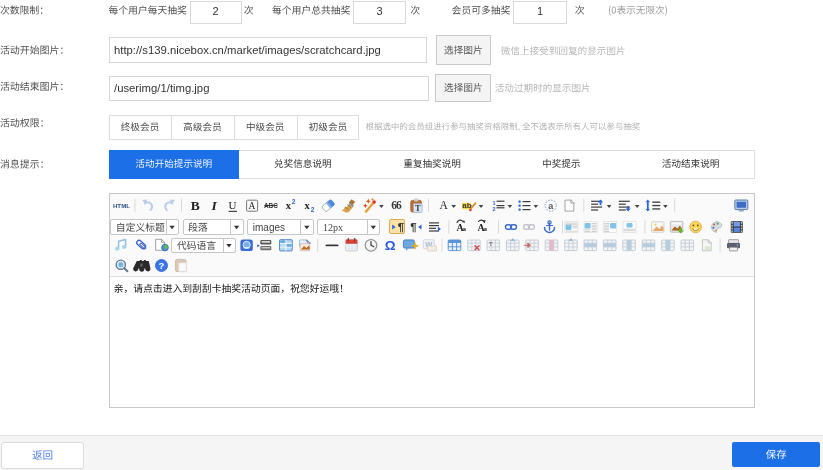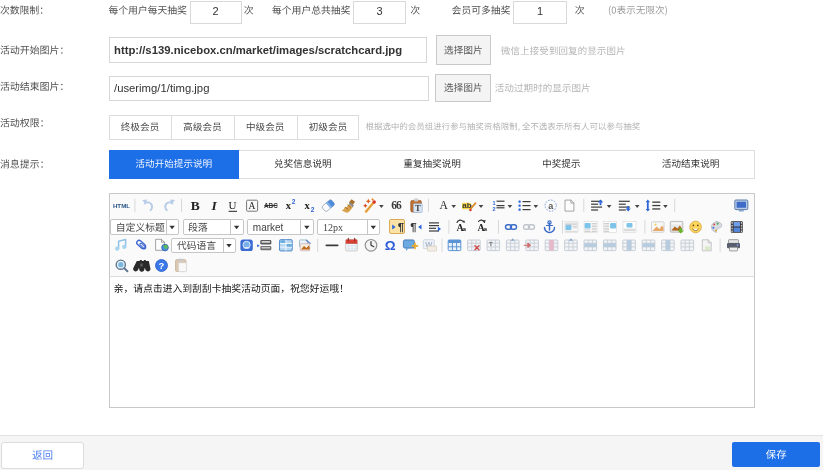--- a/index.html
+++ b/index.html
@@ -5,21 +5,21 @@
 div{pointer-events:none;}
 </style></head>
 <body>
 <div style="position:absolute;left:190.0px;top:0.7px;width:51.5px;height:23.5px;box-sizing:border-box;border:1px solid #d9d9d9;background:#fff;"></div>
 <div style="position:absolute;left:215.5px;top:3.0px;height:17px;line-height:17px;font-size:11px;color:#333;font-family:'Liberation Sans',sans-serif;font-weight:normal;white-space:nowrap;transform:translateX(-50%);">2</div>
 <div style="position:absolute;left:353.2px;top:0.7px;width:53.0px;height:23.5px;box-sizing:border-box;border:1px solid #d9d9d9;background:#fff;"></div>
 <div style="position:absolute;left:379.5px;top:3.0px;height:17px;line-height:17px;font-size:11px;color:#333;font-family:'Liberation Sans',sans-serif;font-weight:normal;white-space:nowrap;transform:translateX(-50%);">3</div>
 <div style="position:absolute;left:513.2px;top:0.7px;width:53.7px;height:23.5px;box-sizing:border-box;border:1px solid #d9d9d9;background:#fff;"></div>
 <div style="position:absolute;left:540.0px;top:3.0px;height:17px;line-height:17px;font-size:11px;color:#333;font-family:'Liberation Sans',sans-serif;font-weight:normal;white-space:nowrap;transform:translateX(-50%);">1</div>
 <div style="position:absolute;left:109.0px;top:37.0px;width:318.0px;height:26.0px;box-sizing:border-box;border:1px solid #d6d6d6;background:#fff;"></div>
-<div style="position:absolute;left:114.0px;top:41.9px;height:17.3px;line-height:17.3px;font-size:11.3px;color:#333;font-family:'Liberation Sans',sans-serif;font-weight:bold;white-space:nowrap;">http://s139.nicebox.cn/market/images/scratchcard.jpg</div>
+<div style="position:absolute;left:114.0px;top:41.9px;height:17.3px;line-height:17.3px;font-size:11.3px;color:#333;font-family:'Liberation Sans',sans-serif;font-weight:normal;white-space:nowrap;">http://s139.nicebox.cn/market/images/scratchcard.jpg</div>
 <div style="position:absolute;left:436.0px;top:34.7px;width:54.5px;height:30.6px;box-sizing:border-box;border:1px solid #c9c9c9;background:#f4f4f4;"></div>
 <div style="position:absolute;left:109.0px;top:75.5px;width:320.0px;height:25.5px;box-sizing:border-box;border:1px solid #d6d6d6;background:#fff;"></div>
 <div style="position:absolute;left:114.0px;top:79.8px;height:17.3px;line-height:17.3px;font-size:11.3px;color:#333;font-family:'Liberation Sans',sans-serif;font-weight:normal;white-space:nowrap;text-align:right;">/userimg/1/timg.jpg</div>
 <div style="position:absolute;left:435.0px;top:73.5px;width:56.0px;height:28.0px;box-sizing:border-box;border:1px solid #c9c9c9;background:#f4f4f4;"></div>
 <div style="position:absolute;left:108.9px;top:114.5px;width:250.4px;height:25.0px;box-sizing:border-box;border:1px solid #dcdcdc;background:#fff;"></div>
 <div style="position:absolute;left:171px;top:114.5px;width:1px;height:25px;background:#dcdcdc;"></div>
 <div style="position:absolute;left:233.8px;top:114.5px;width:1px;height:25px;background:#dcdcdc;"></div>
 <div style="position:absolute;left:296.6px;top:114.5px;width:1px;height:25px;background:#dcdcdc;"></div>
 <div style="position:absolute;left:109.0px;top:149.8px;width:645.5px;height:29.2px;box-sizing:border-box;border:1px solid #ddd;background:#fff;"></div>
 <div style="position:absolute;left:109px;top:149.8px;width:130.2px;height:29.2px;background:#1d6fe8;"></div>
@@ -27,21 +27,21 @@
 <div style="position:absolute;left:110px;top:194.3px;width:643.5px;height:81.5px;background:#fafafa;border-bottom:1px solid #ddd;"></div>
 <div style="position:absolute;left:0;top:435.3px;width:823px;height:134.7px;background:#f5f5f5;border-top:1px solid #e2e2e2;"></div>
 <div style="position:absolute;left:1.0px;top:441.6px;width:83.3px;height:27.0px;box-sizing:border-box;border:1px solid #dcdcdc;background:#fff;border-radius:3px;"></div>
 <div style="position:absolute;left:732.0px;top:441.7px;width:88.3px;height:25.4px;box-sizing:border-box;background:#1d6fe8;border-radius:2px;"></div>
 <div style="position:absolute;left:110.3px;top:219.4px;width:68.8px;height:15.8px;box-sizing:border-box;border:1px solid #c6c6c6;background:#fff;border-radius:2px;"></div>
 <div style="position:absolute;left:165.6px;top:219.4px;width:1px;height:15.8px;background:#c6c6c6;"></div>
 <div style="position:absolute;left:182.6px;top:219.4px;width:61.0px;height:15.8px;box-sizing:border-box;border:1px solid #c6c6c6;background:#fff;border-radius:2px;"></div>
 <div style="position:absolute;left:230.1px;top:219.4px;width:1px;height:15.8px;background:#c6c6c6;"></div>
 <div style="position:absolute;left:247.3px;top:219.4px;width:66.5px;height:15.8px;box-sizing:border-box;border:1px solid #c6c6c6;background:#fff;border-radius:2px;"></div>
 <div style="position:absolute;left:300.3px;top:219.4px;width:1px;height:15.8px;background:#c6c6c6;"></div>
-<div style="position:absolute;left:252.8px;top:219.5px;height:16px;line-height:16px;font-size:10px;color:#444;font-family:'Liberation Sans',sans-serif;font-weight:normal;white-space:nowrap;">market</div>
+<div style="position:absolute;left:252.8px;top:219.5px;height:16px;line-height:16px;font-size:10px;color:#444;font-family:'Liberation Sans',sans-serif;font-weight:normal;white-space:nowrap;">images</div>
 <div style="position:absolute;left:317.4px;top:219.4px;width:62.9px;height:15.8px;box-sizing:border-box;border:1px solid #c6c6c6;background:#fff;border-radius:2px;"></div>
 <div style="position:absolute;left:366.8px;top:219.4px;width:1px;height:15.8px;background:#c6c6c6;"></div>
 <div style="position:absolute;left:322.9px;top:219.5px;height:16px;line-height:16px;font-size:10px;color:#444;font-family:Liberation Serif, serif;font-weight:normal;white-space:nowrap;">12px</div>
 <div style="position:absolute;left:389.0px;top:219.0px;width:16.3px;height:15.3px;box-sizing:border-box;border:1px solid #dcab55;background:#fbe3a8;border-radius:2px;"></div>
 <div style="position:absolute;left:171.4px;top:237.6px;width:64.6px;height:15.8px;box-sizing:border-box;border:1px solid #c6c6c6;background:#fff;border-radius:2px;"></div>
 <div style="position:absolute;left:222.5px;top:237.6px;width:1px;height:15.8px;background:#c6c6c6;"></div>
 <svg width="823" height="470" viewBox="0 0 823 470" style="position:absolute;left:0;top:0;z-index:10">
 <defs>
       <path id="u6B21" d="M57 -717C125 -679 210 -619 250 -578L298 -639C256 -680 170 -735 102 -771ZM42 -73 111 -21C173 -111 249 -227 308 -329L250 -379C185 -270 100 -146 42 -73ZM454 -840C422 -680 366 -524 289 -426C309 -417 346 -396 361 -384C401 -441 437 -514 468 -596H837C818 -527 787 -451 763 -403C781 -395 811 -380 827 -371C862 -440 906 -546 932 -644L877 -674L862 -670H493C509 -720 523 -772 534 -825ZM569 -547V-485C569 -342 547 -124 240 26C259 39 285 66 297 84C494 -15 581 -143 620 -265C676 -105 766 12 911 73C921 53 944 22 961 7C787 -56 692 -210 647 -411C648 -437 649 -461 649 -484V-547Z"></path>
       <path id="u6570" d="M443 -821C425 -782 393 -723 368 -688L417 -664C443 -697 477 -747 506 -793ZM88 -793C114 -751 141 -696 150 -661L207 -686C198 -722 171 -776 143 -815ZM410 -260C387 -208 355 -164 317 -126C279 -145 240 -164 203 -180C217 -204 233 -231 247 -260ZM110 -153C159 -134 214 -109 264 -83C200 -37 123 -5 41 14C54 28 70 54 77 72C169 47 254 8 326 -50C359 -30 389 -11 412 6L460 -43C437 -59 408 -77 375 -95C428 -152 470 -222 495 -309L454 -326L442 -323H278L300 -375L233 -387C226 -367 216 -345 206 -323H70V-260H175C154 -220 131 -183 110 -153ZM257 -841V-654H50V-592H234C186 -527 109 -465 39 -435C54 -421 71 -395 80 -378C141 -411 207 -467 257 -526V-404H327V-540C375 -505 436 -458 461 -435L503 -489C479 -506 391 -562 342 -592H531V-654H327V-841ZM629 -832C604 -656 559 -488 481 -383C497 -373 526 -349 538 -337C564 -374 586 -418 606 -467C628 -369 657 -278 694 -199C638 -104 560 -31 451 22C465 37 486 67 493 83C595 28 672 -41 731 -129C781 -44 843 24 921 71C933 52 955 26 972 12C888 -33 822 -106 771 -198C824 -301 858 -426 880 -576H948V-646H663C677 -702 689 -761 698 -821ZM809 -576C793 -461 769 -361 733 -276C695 -366 667 -468 648 -576Z"></path>

